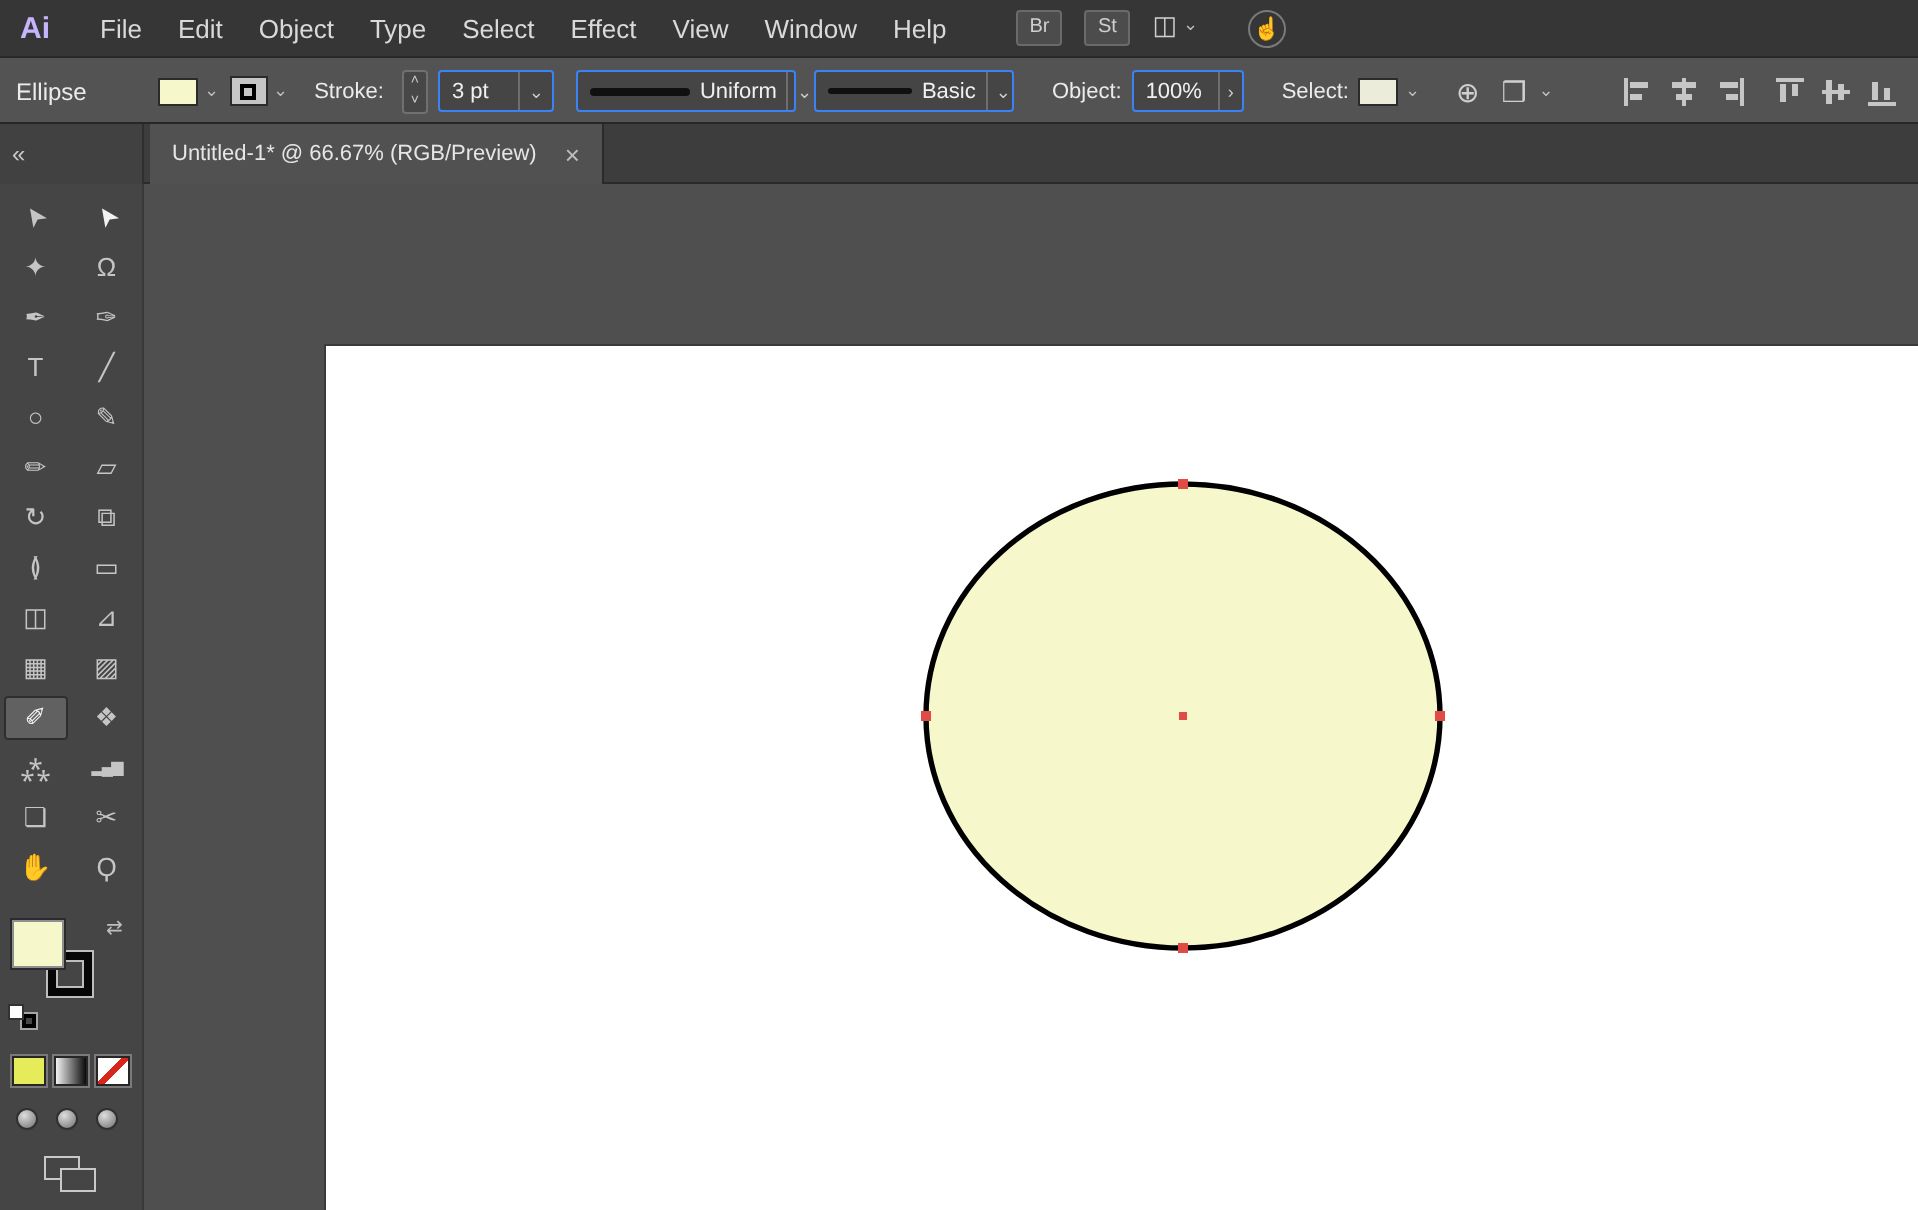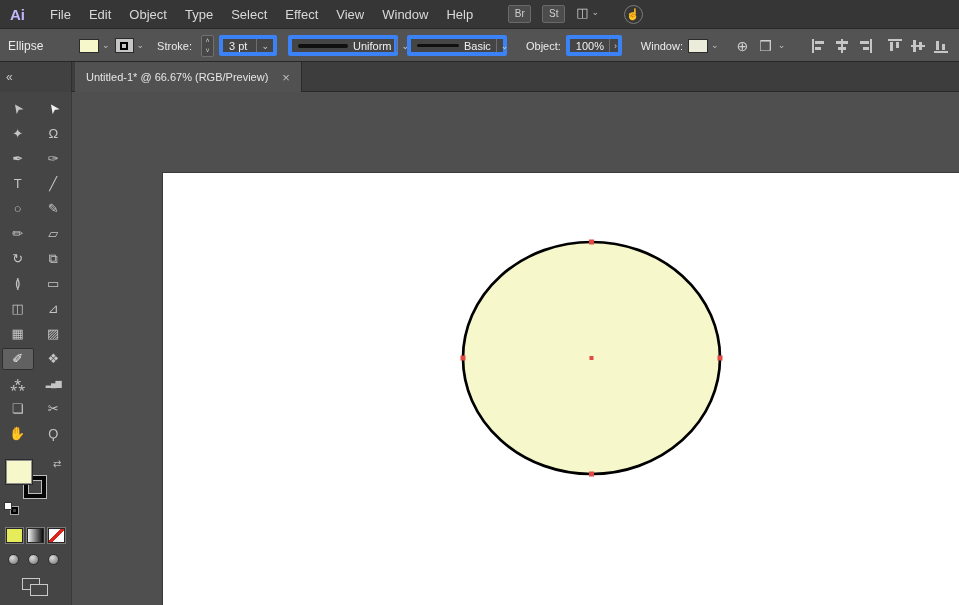--- a/index.html
+++ b/index.html
@@ -21,21 +21,21 @@
   
   .control-bar{height:33px;background:#535353;box-shadow:inset 0 -1px 0 #272727;display:flex;align-items:center;color:#E3E3E3;font-size:11px;padding:0 8px;gap:5px}
   .cb-label{color:#EBEBEB;white-space:nowrap}
   .ctx{width:66px;font-size:12px}
   .swatch-combo{display:flex;align-items:center;gap:3px}
   .swatch{display:inline-block;width:20px;height:14px;border:1px solid #2B2B2B}
   .stroke-swatch{width:19px;height:15px;background:#C6C6C6;display:flex;align-items:center;justify-content:center;border:1px solid #2B2B2B}
   .ring{width:8px;height:8px;border:2px solid #000}
   .stepper{display:flex;flex-direction:column;width:13px;height:22px;border:1px solid #707070;background:#474747;border-radius:2px;overflow:hidden;margin-left:4px}
   .stepper span{flex:1;font-size:7px;line-height:10px;text-align:center;color:#CCC}
-  .field{display:flex;align-items:center;height:21px;background:#454545;border:4px solid #3b82f6;border-radius:2px;padding:0 0 0 6px;color:#F0F0F0;gap:5px;white-space:nowrap}
+  .field{display:flex;align-items:center;height:21px;background:#454545;border:1px solid #3b82f6;border-radius:2px;padding:0 0 0 6px;color:#F0F0F0;gap:5px;white-space:nowrap}
   .chev-btn{align-self:stretch;display:flex;align-items:center;padding:0 4px;border-left:1px solid #6E6E6E;color:#CFCFCF;font-size:9px;margin-left:auto}
   .f-weight{width:58px}
   .f-profile{width:110px;margin-left:6px}
   .f-brush{width:100px;margin-left:4px}
   .f-opacity{width:56px}
   .wline{width:50px;height:4px;background:#101010;border-radius:2px;flex:none}
   .bline{width:42px;height:3px;background:#101010;border-radius:2px;flex:none}
   .ml8{margin-left:8px}.ml14{margin-left:14px}
   .cb-icon{font-size:14px;color:#CFCFCF;padding:0 3px;margin-left:10px}
   .align-group{display:flex;align-items:center;gap:14px;margin-left:auto;padding-right:2px}
@@ -148,21 +148,21 @@
       <span>Basic</span>
       <span class="chev-btn">⌄</span>
     </div>
 
     <span class="cb-label ml14">Object:</span>
     <div class="field f-opacity">
       <span>100%</span>
       <span class="chev-btn">›</span>
     </div>
 
-    <span class="cb-label ml14">Window:</span>
+    <span class="cb-label ml14">Select:</span>
     <div class="swatch-combo">
       <span class="swatch" style="background: rgb(236, 236, 218);"></span>
       <span class="chev">⌄</span>
     </div>
 
     <span class="cb-icon">⊕</span>
 
     <div class="swatch-combo">
       <span class="cb-icon" style="margin-left:0">❒</span>
       <span class="chev">⌄</span>

